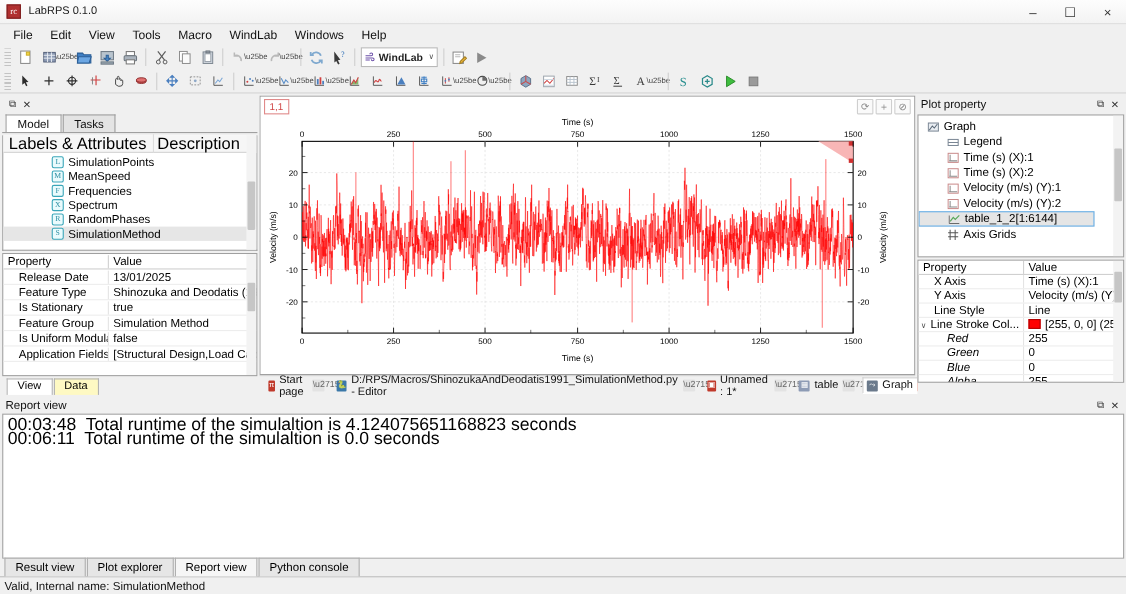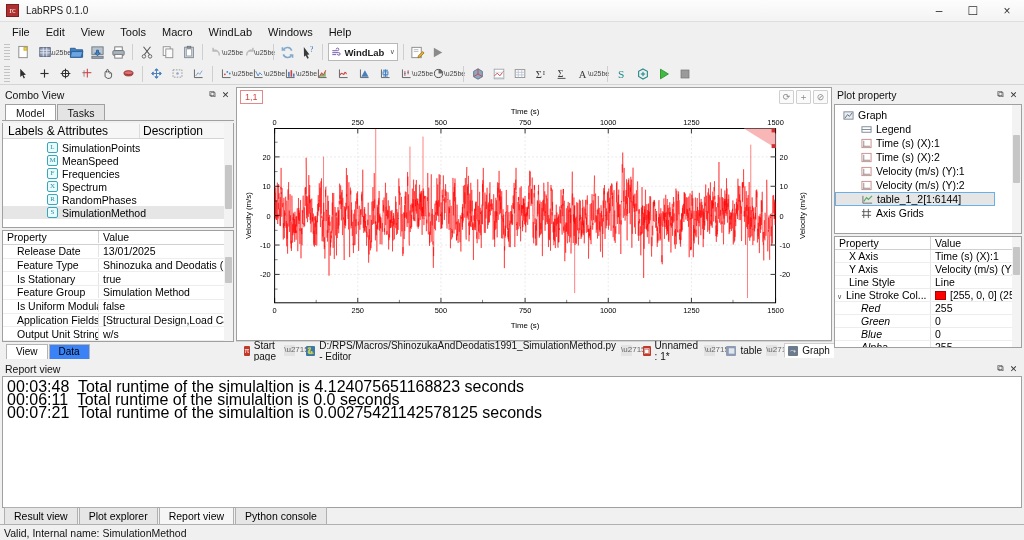--- a/index.html
+++ b/index.html
@@ -167,21 +167,21 @@
     border-top: none;
     display: flex; flex-direction: column;
     min-height: 0;
     position: relative;
   }
   .tree-head {
     display: flex;
     height: 16px;
     background: #f6f6f6;
     border-bottom: 1px solid #d4d4d4;
-    font-size: 12px;
+    font-size: 15px;
     align-items: center;
   }
   .tree-head .col1 { width: 136px; padding-left: 5px; }
   .tree-head .col2 { flex: 1; padding-left: 3px; border-left: 1px solid #dcdcdc; }
   .tree-items { flex: 1; overflow: hidden; padding-top: 2px; }
   .tree-row {
     height: 13px;
     display: flex; align-items: center;
     padding-left: 44px;
     font-size: 10.5px;
@@ -232,21 +232,21 @@
     background: #c6c6c6; border-radius: 1px;
   }
 
   .mini-tabs {
     display: flex; height: 15px; align-items: flex-end; padding-left: 4px;
     gap: 1px;
   }
   .mini-tab {
     font-size: 10px; padding: 1px 9px 1px 9px;
     border: 1px solid #b4b4b4; border-bottom: none;
-    background: #3b82f6; line-height: 12px;
+    background: #fef9c3; line-height: 12px;
   }
   .mini-tab.active { background: #fff; }
 
   
   .center-col {
     flex: 1;
     display: flex; flex-direction: column;
     min-width: 0;
     gap: 0;
   }
@@ -760,21 +760,20 @@
       <svg width="14" height="14" viewBox="0 0 16 16">
           <rect x="3.5" y="3.5" width="9" height="9" fill="#9a9a9a" stroke="#7a7a7a"></rect>
         </svg>
     </div>
   </div>
 
   <div class="body-area">
 
     <div class="left-col panel">
       <div class="panel-header">
-        <span class="ph-title">Combo View</span>
         <span class="ph-btn">⧉</span>
         <span class="ph-btn">✕</span>
       </div>
 
       <div class="tabstrip">
         <div class="tab active">Model</div>
         <div class="tab">Tasks</div>
       </div>
 
       <div class="tree-box">
@@ -834,24 +833,20 @@
           <div class="pk indent">Feature Group</div>
           <div class="pv">Simulation Method</div>
         </div>
         <div class="prop-row">
           <div class="pk indent">Is Uniform Modula...</div>
           <div class="pv">false</div>
         </div>
         <div class="prop-row">
           <div class="pk indent">Application Fields</div>
           <div class="pv">[Structural Design,Load Calcul...</div>
-        </div>
-        <div class="prop-row">
-          <div class="pk indent">Output Unit String</div>
-          <div class="pv">w/s</div>
         </div>
         <div class="vscroll">
           <div class="thumb" style="top:26px;height:26px;"></div>
         </div>
       </div>
 
       <div class="mini-tabs">
         <div class="mini-tab active">View</div>
         <div class="mini-tab">Data</div>
       </div>
@@ -1138,21 +1133,20 @@
 
   <div class="report-panel">
     <div class="panel-header">
       <span class="ph-title">Report view</span>
       <span class="ph-btn">⧉</span>
       <span class="ph-btn">✕</span>
     </div>
     <div class="report-body">
       <div class="report-line">00:03:48  Total runtime of the simulaltion is 4.124075651168823 seconds</div>
       <div class="report-line">00:06:11  Total runtime of the simulaltion is 0.0 seconds</div>
-      <div class="report-line">00:07:21  Total runtime of the simulaltion is 0.00275421142578125 seconds</div>
     </div>
   </div>
 
   <div class="bottom-tabs">
     <div class="btab">Result view</div>
     <div class="btab">Plot explorer</div>
     <div class="btab active">Report view</div>
     <div class="btab">Python console</div>
   </div>
 

